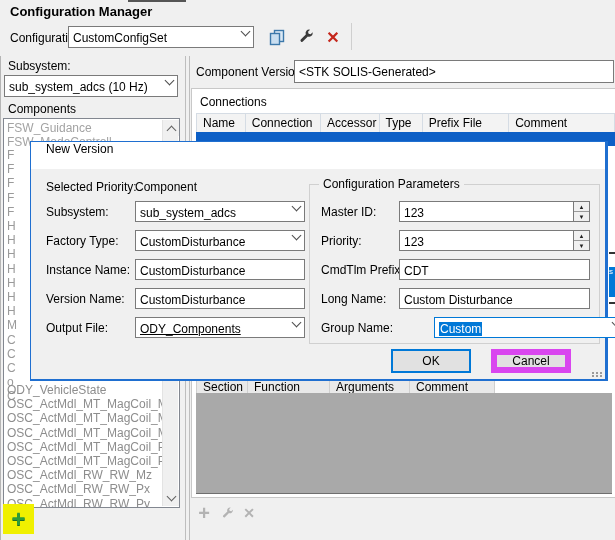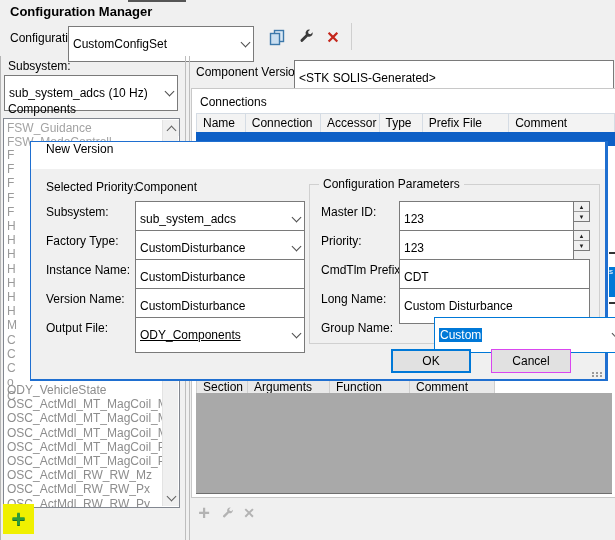--- a/index.html
+++ b/index.html
@@ -1,22 +1,22 @@
 <!DOCTYPE html>
 <html><head>
 <meta charset="utf-8">
 <style>
   * { margin:0; padding:0; box-sizing:border-box; }
   html,body { width:615px; height:540px; }
   body { font-family:"Liberation Sans", sans-serif; font-size:12px; color:#000;
          background:#f0f0f0; position:relative; overflow:hidden; }
   .abs { position:absolute; }
   .lbl { white-space:nowrap; }
-  .field { background:#fff; border:1px solid #7a7a7a; display:flex; align-items:center;
-           padding:17px 4px; white-space:nowrap; overflow:hidden; }
+  .field { background:#fff; border:1px solid #7a7a7a; display:flex; align-items:flex-start;
+           padding:4px 4px; white-space:nowrap; overflow:hidden; }
   .chev { width:7px; height:7px; border-right:1.6px solid #4d4d4d; border-bottom:1.6px solid #4d4d4d;
           transform:rotate(45deg); margin-left:auto; margin-top:-3px; flex:0 0 auto; }
   .chev-up { transform:rotate(-135deg); margin-top:4px; }
   .listbox { background:#fff; border:1px solid #828790; overflow:hidden; }
   .lst-item { line-height:14.2px; padding-left:3px; white-space:nowrap; }
   .scroll { position:absolute; top:1px; right:1px; bottom:1px; width:16px; background:#f0f0f0;
             border-left:1px solid #e3e3e3; }
   .sb-btn { position:absolute; left:0; width:16px; height:16px; background:#f0f0f0;
             display:flex; align-items:center; justify-content:center; }
   .hdr-cell { border:1px solid #d5dce4; border-left:none; background:#f3f3f3; padding:2px 0 2px 6px;
@@ -34,21 +34,21 @@
   .func-h > div:nth-child(3){ width:80px; }
   .func-h > div:nth-child(4){ width:85px; }
   .dialog { background:#f0f0f0; border:1px solid #1f6fd0; border-right-width:3px;
             border-bottom-width:2px; z-index:10; }
   .dlg-title { background:#fff; height:27px; display:flex; align-items:flex-start; padding-left:15px; }
   .spin { width:16px; height:21px; border:1px solid #7a7a7a; border-left:none; background:#f0f0f0;
           display:flex; flex-direction:column; }
   .spin div { flex:1; display:flex; align-items:center; justify-content:center;
               font-size:6px; line-height:6px; color:#222; }
   .spin div:first-child { border-bottom:1px solid #9a9a9a; }
-  .btn { background:#e1e1e1; border:1px solid #d946ef; display:flex; align-items:center;
+  .btn { background:#e1e1e1; border:6px solid #d946ef; display:flex; align-items:center;
          justify-content:center; font-size:12px; }
   .btn.focused { border:2px solid #0078d7; }
   .sel-text { background:#0078d7; color:#fff; padding:0 1px; }
   .grip { display:grid; grid-template-columns:repeat(3,3px); grid-gap:1px; }
   .grip i { width:2px; height:2px; background:#9a9a9a; }
   .tb-icon { display:flex; align-items:center; justify-content:center; }
   svg { display:block; }
 </style>
 </head>
 <body>
@@ -151,22 +151,22 @@
     <div class="hdr-cell">Connection</div>
     <div class="hdr-cell">Accessor</div>
     <div class="hdr-cell">Type</div>
     <div class="hdr-cell">Prefix File</div>
     <div class="hdr-cell">Comment</div>
   </div>
 <div class="abs" style="left:196px;top:132px;width:419px;height:14px;background:#0d5fc6;"></div>
 
 <div class="abs func-h" style="left:196px;top:377px;width:419px;overflow:hidden;">
     <div class="hdr-cell">Section</div>
+    <div class="hdr-cell">Function</div>
     <div class="hdr-cell">Arguments</div>
-    <div class="hdr-cell">Function</div>
     <div class="hdr-cell">Comment</div>
   </div>
 <div class="abs" style="left:196px;top:393px;width:416px;height:101px;background:#a9a9a9;border-bottom:1px solid #6f6f6f;"></div>
 
 <div class="abs tb-icon" style="left:196px;top:503px;width:16px;height:20px;font-size:20px;font-weight:bold;color:#b3b3b3;">
   <span>+</span>
 </div>
 <div class="abs tb-icon" style="left:218px;top:505px;width:18px;height:16px;">
   <svg width="13" height="13" viewBox="0 0 24 24">
     <path fill="#b3b3b3" d="M22 6.2a5.4 5.4 0 0 1-7.2 5.1L7.6 18.5a2.2 2.2 0 1 1-3.1-3.1l7.2-7.2A5.4 5.4 0 0 1 18 1l-3 3 .9 3.1L19 8l3-3c0 .4 0 .8 0 1.2z"></path>

